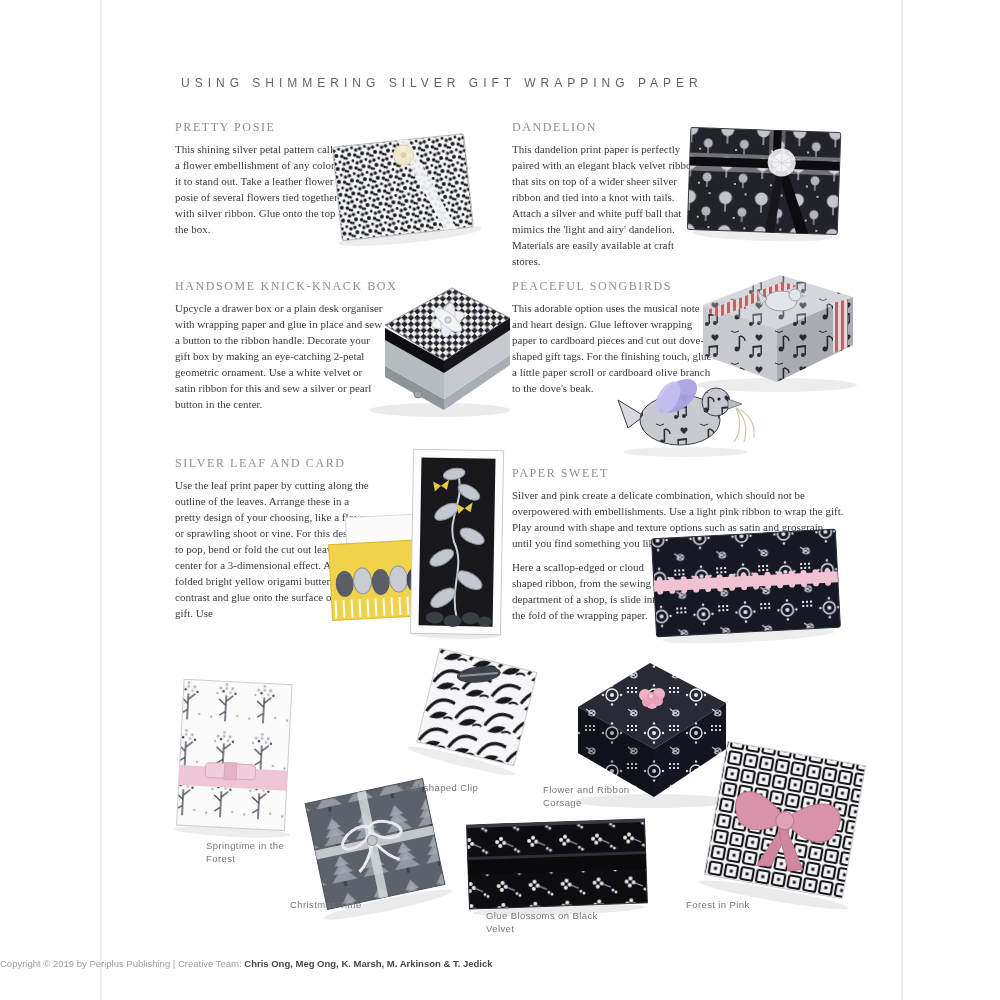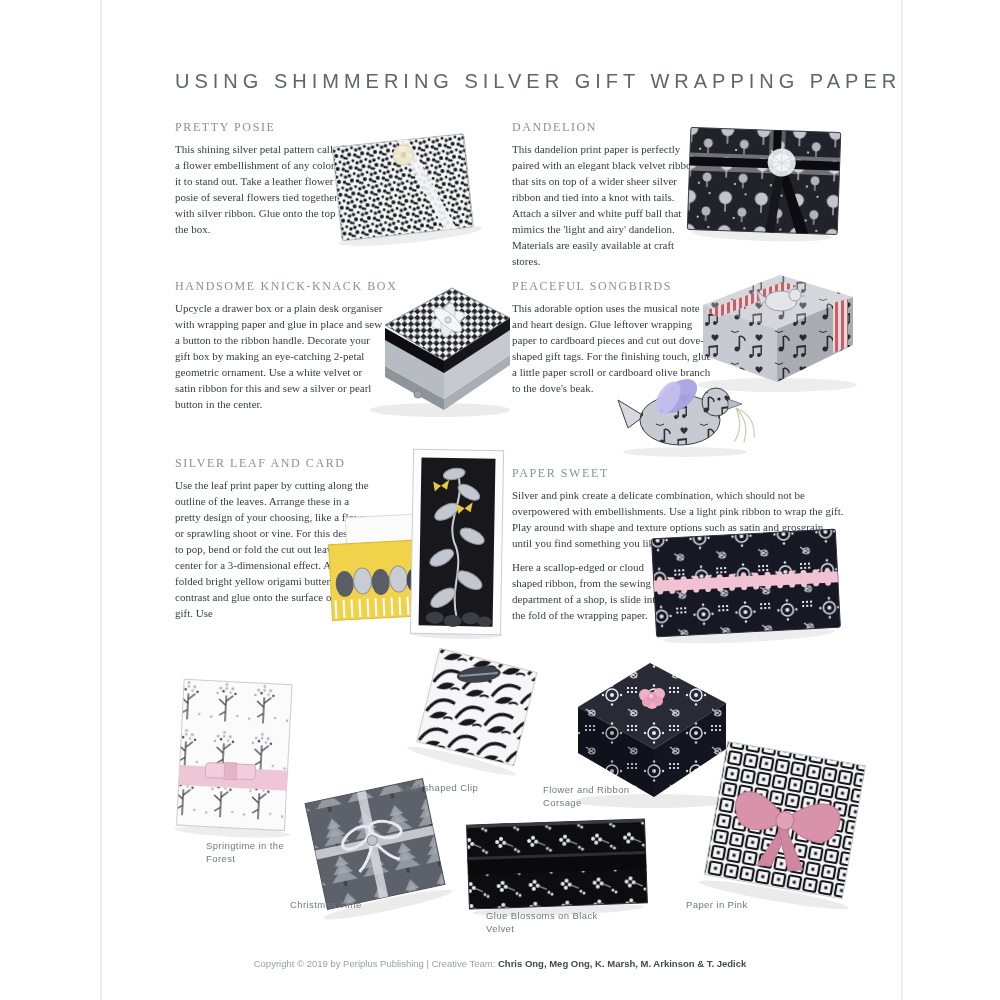--- a/index.html
+++ b/index.html
@@ -1,31 +1,31 @@
 <!DOCTYPE html>
 <html><head>
 <meta charset="utf-8">
 <style>
   html,body{margin:0;padding:0;background:#ffffff;}
   .page{position:relative;width:1000px;height:1000px;background:#ffffff;overflow:hidden;
         font-family:"Liberation Serif", serif;}
   .edge{position:absolute;top:0;bottom:0;width:2px;background:#ededed;}
   .edge-left{left:100px;}
   .edge-right{left:901px;}
-  .title{position:absolute;left:175px;top:70px;margin:0;
+  .title{position:absolute;left:175px;top:70px;margin:6px;
          font-family:"Liberation Sans", sans-serif;font-weight:400;
-         font-size:20px;letter-spacing:5px;color:#60656b;}
+         font-size:12px;letter-spacing:5px;color:#60656b;}
   .sec{position:absolute;}
   .sec h2{margin:0 0 7px 0;font-family:Liberation Serif, serif;font-weight:400;
           font-size:12px;letter-spacing:1.6px;color:#8b9095;white-space:nowrap;}
   .sec p{margin:0 0 8px 0;font-size:11px;line-height:1.45;color:#383d44;}
   .fig{position:absolute;}
   .cap{position:absolute;font-family:"Liberation Sans", sans-serif;font-size:9.5px;
        letter-spacing:.4px;line-height:1.35;color:#73787e;text-align:left;}
-  .footer{position:absolute;left:0;right:0;top:958px;text-align:center;
+  .footer{position:absolute;left:0;right:0;top:958px;text-align:left;
           font-family:"Liberation Sans", sans-serif;font-size:9.5px;color:#9a9ea3;}
   .footer .names{font-weight:bold;color:#44484e;}
 </style>
 </head>
 <body>
 
 <div class="page">
 
   <div class="edge edge-left"></div>
   <div class="edge edge-right"></div>
@@ -419,19 +419,19 @@
       <polygon points="100,96 126,138 112,142 95,102" fill="#cf87a0" stroke="#bf7791"></polygon>
       <circle cx="100" cy="93" r="9" fill="#e0a2b6" stroke="#bf7791"></circle>
     </g>
   </svg>
 
   <div class="cap" style="left:206px;top:840px;width:100px">Springtime in the Forest</div>
   <div class="cap" style="left:290px;top:899px;width:160px">Christmas Time</div>
   <div class="cap" style="left:400px;top:782px;width:120px">Leaf-shaped Clip</div>
   <div class="cap" style="left:543px;top:784px;width:110px">Flower and Ribbon Corsage</div>
   <div class="cap" style="left:486px;top:910px;width:135px">Glue Blossoms on Black Velvet</div>
-  <div class="cap" style="left:686px;top:899px;width:125px">Paper in Pink</div>
+  <div class="cap" style="left:686px;top:899px;width:125px">Forest in Pink</div>
 
   <div class="footer">
     <span>Copyright © 2019 by Periplus Publishing | Creative Team: </span><span class="names">Chris Ong, Meg Ong, K. Marsh, M. Arkinson &amp; T. Jedick</span>
   </div>
 
 </div>
 
 </body></html>

